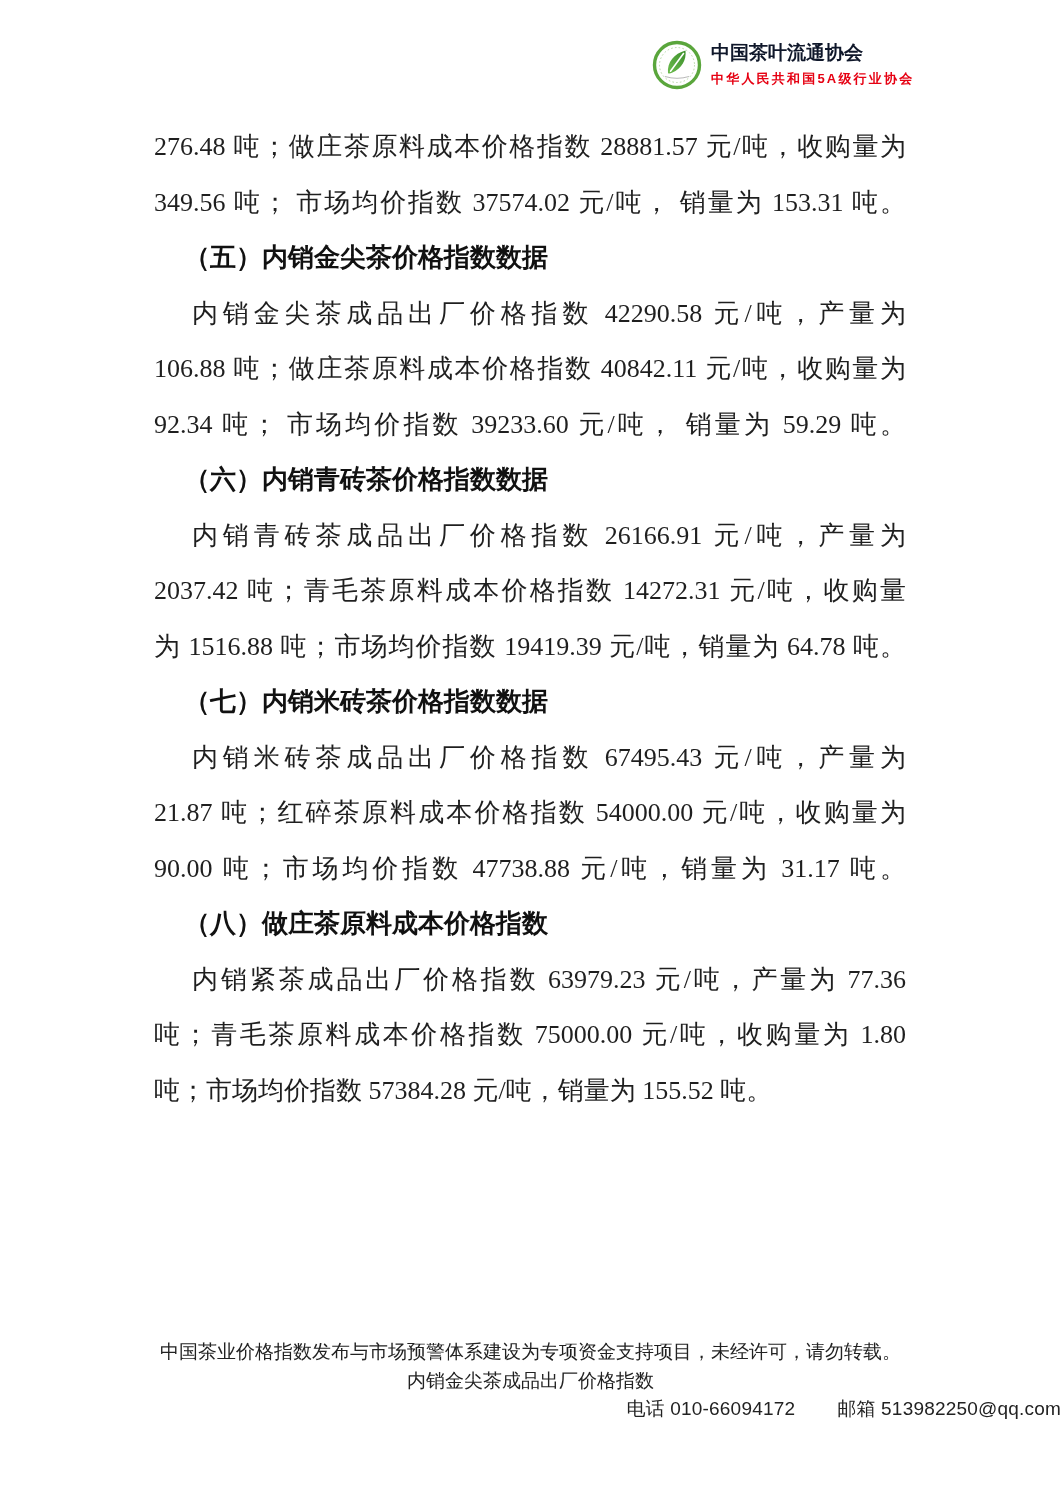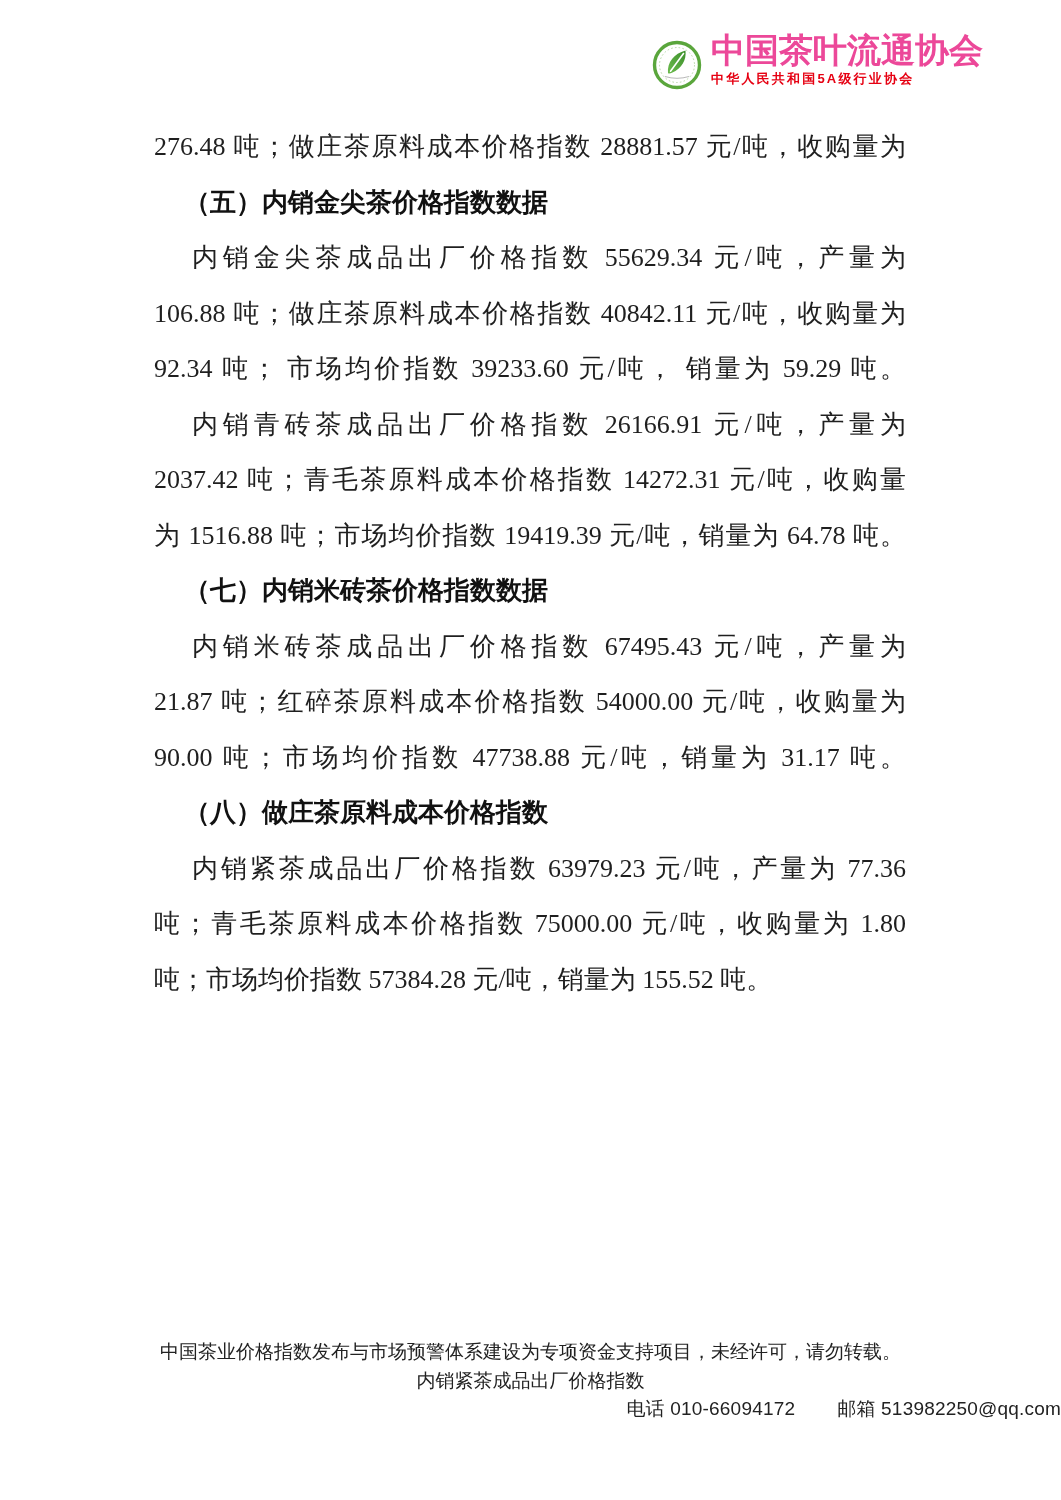--- a/index.html
+++ b/index.html
@@ -11,23 +11,23 @@
     font-family:"Liberation Serif","DejaVu Serif",serif;
     color:#1f1f1f;
     overflow:hidden;
   }
 
   
   .logo{position:absolute;top:38px;left:652px;display:flex;align-items:flex-start;}
   .seal{width:50px;height:50px;flex:0 0 auto;margin-top:2px;}
   .logo-text{margin-left:9px;}
   .org-name{
-    font-size:34px;font-weight:bold;color:#ec4899;
+    font-size:19px;font-weight:bold;color:#0f172a;
     letter-spacing:0px;line-height:30px;white-space:nowrap;
-    font-family:Liberation Mono, monospace;
+    font-family:Liberation Sans, sans-serif;
   }
   .org-sub{
     margin-top:2px;
     font-size:13px;font-weight:bold;color:#e60012;
     letter-spacing:2.2px;white-space:nowrap;
     font-family:"Liberation Sans","DejaVu Sans",sans-serif;
   }
 
   
   .doc-body{
@@ -83,42 +83,44 @@
       <div class="logo-text">
         <div class="org-name">中国茶叶流通协会</div>
         <div class="org-sub">中华人民共和国5A级行业协会</div>
       </div>
     </div>
   </header>
 
   <main class="doc-body">
 
     <div class="ln j">276.48 吨；做庄茶原料成本价格指数 28881.57 元/吨，收购量为</div>
+    <div class="ln j">349.56 吨； 市场均价指数 37574.02 元/吨， 销量为 153.31 吨。</div>
 
     <div class="ln hd">（五）内销金尖茶价格指数数据</div>
-    <div class="ln j ind">内销金尖茶成品出厂价格指数 55629.34 元/吨，产量为</div>
+    <div class="ln j ind">内销金尖茶成品出厂价格指数 42290.58 元/吨，产量为</div>
     <div class="ln j">106.88 吨；做庄茶原料成本价格指数 40842.11 元/吨，收购量为</div>
     <div class="ln j">92.34 吨； 市场均价指数 39233.60 元/吨， 销量为 59.29 吨。</div>
 
+    <div class="ln hd">（六）内销青砖茶价格指数数据</div>
     <div class="ln j ind">内销青砖茶成品出厂价格指数 26166.91 元/吨，产量为</div>
     <div class="ln j">2037.42 吨；青毛茶原料成本价格指数 14272.31 元/吨，收购量</div>
     <div class="ln j">为 1516.88 吨；市场均价指数 19419.39 元/吨，销量为 64.78 吨。</div>
 
     <div class="ln hd">（七）内销米砖茶价格指数数据</div>
     <div class="ln j ind">内销米砖茶成品出厂价格指数 67495.43 元/吨，产量为</div>
     <div class="ln j">21.87 吨；红碎茶原料成本价格指数 54000.00 元/吨，收购量为</div>
     <div class="ln j">90.00 吨；市场均价指数 47738.88 元/吨，销量为 31.17 吨。</div>
 
     <div class="ln hd">（八）做庄茶原料成本价格指数</div>
     <div class="ln j ind">内销紧茶成品出厂价格指数 63979.23 元/吨，产量为 77.36</div>
     <div class="ln j">吨；青毛茶原料成本价格指数 75000.00 元/吨，收购量为 1.80</div>
     <div class="ln last">吨；市场均价指数 57384.28 元/吨，销量为 155.52 吨。</div>
   </main>
 
   <footer class="page-footer">
     <div>中国茶业价格指数发布与市场预警体系建设为专项资金支持项目，未经许可，请勿转载。</div>
-    <div>内销紧茶成品出厂价格指数</div>
+    <div>内销金尖茶成品出厂价格指数</div>
     <div class="footer-contacts">
       <span>电话 010-66094172</span><span class="contact-gap"></span><span>邮箱 513982250@qq.com</span>
     </div>
   </footer>
 
 </div>
 
 </body></html>

